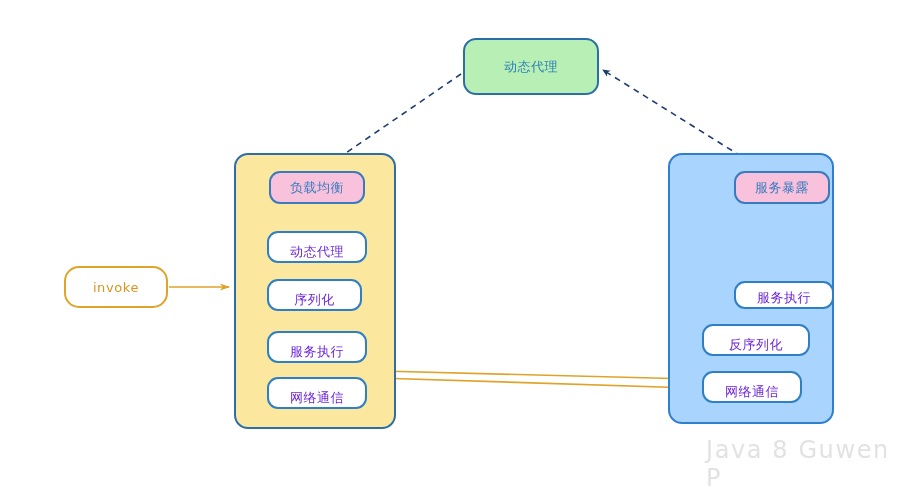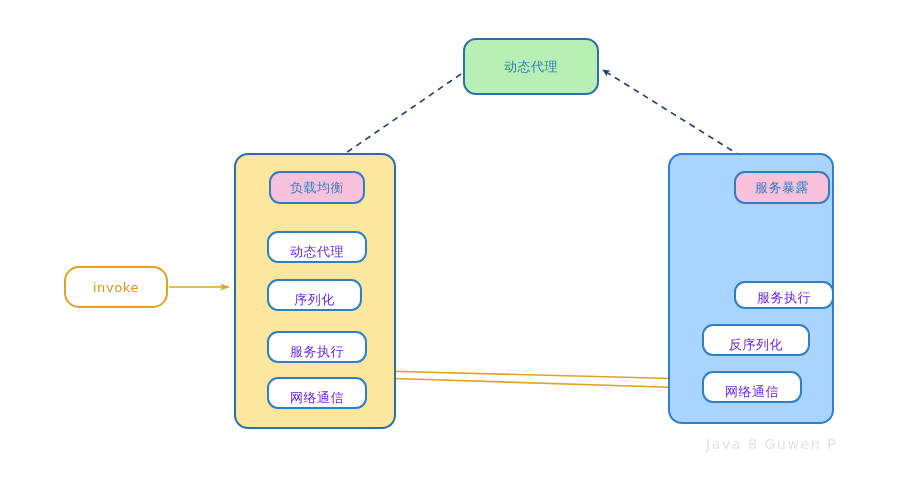--- a/index.html
+++ b/index.html
@@ -99,21 +99,21 @@
     color: #d9951f;
     border-radius: 15px;
     font-size: 13px;
     letter-spacing: 0.6px;
   }
 
   .watermark {
     position: absolute;
     left: 706px;
     top: 436px;
-    font-size: 14px;
+    font-size: 24px;
     color: #e2e2e2;
     letter-spacing: 1.6px;
     font-family: "DejaVu Sans", "Liberation Sans", sans-serif;
   }
 </style>
 </head>
 <body>
 
 <div id="canvas">
 

